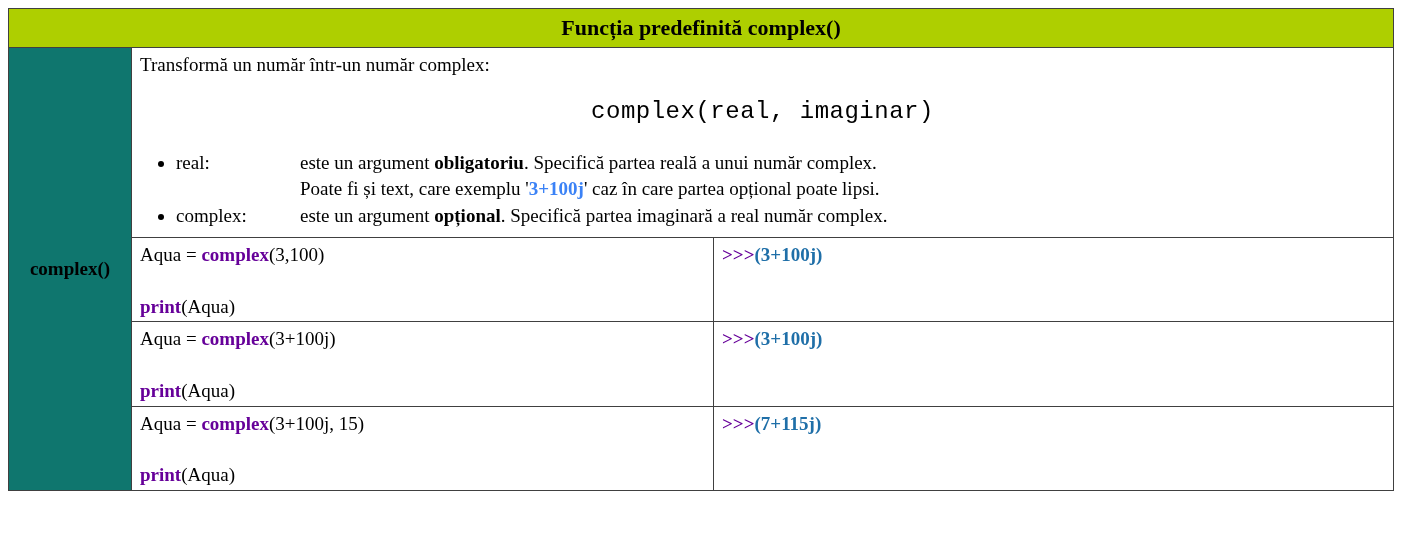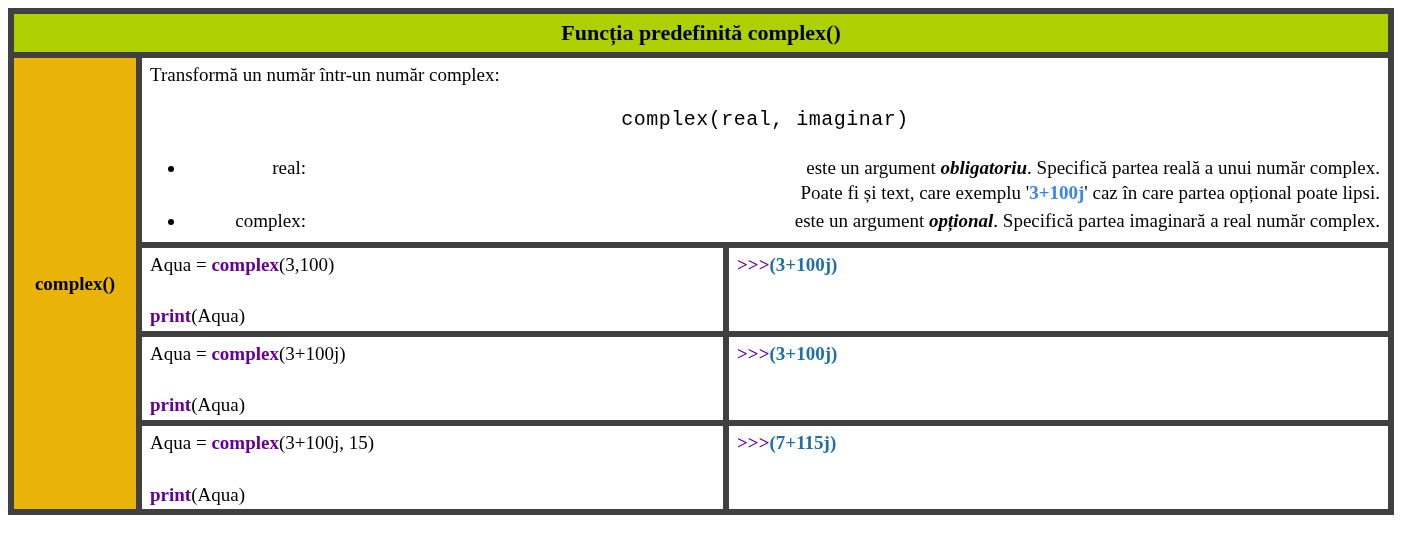--- a/index.html
+++ b/index.html
@@ -8,69 +8,68 @@
       font-family: "Liberation Serif", "Times New Roman", serif;
       font-size: 19px;
       color: #000;
       background: #fff;
     }
     .outer {
       width: 1386px;
       border-collapse: collapse;
     }
     .outer td, .outer th {
-      border: 6px solid #404040;
+      border: 1px solid #404040;
       vertical-align: top;
     }
     .title-row {
       background: #aecf00;
       text-align: center;
       font-weight: bold;
       font-size: 22px;
       padding: 6px 4px;
     }
     .side-label {
-      background: #eab308;
+      background: #0f766e;
       width: 120px;
       text-align: center;
       vertical-align: middle !important;
       font-weight: bold;
       font-size: 19px;
     }
     .desc-cell {
       padding: 4px 8px 6px 8px;
       line-height: 1.35;
       border-radius: 23px;
     }
     .sig {
       font-family: "Courier New", monospace;
-      font-size: 20px;
+      font-size: 24px;
       text-align: center;
       margin: 18px 0 22px 0;
       letter-spacing: 0.5px;
     }
     ul.args {
       margin: 0 0 0 36px;
       padding: 0;
     }
     ul.args li {
       list-style: disc;
       margin: 0 0 2px 0;
       padding: 0;
-      text-align: right;
     }
     .arg-row {
       display: grid;
       grid-template-columns: 124px auto;
       column-gap: 0;
     }
     .arg-name {
       padding-right: 4px;
     }
-    .bold { font-weight: bold; font-style: italic; }
+    .bold { font-weight: bold; }
     .green-bold { color: #3b82f6; font-weight: bold; }
     .code-cell {
       padding: 4px 8px 2px 8px;
       line-height: 1.35;
     }
     .out-cell {
       padding: 4px 8px 2px 8px;
       vertical-align: bottom;
       line-height: 1.35;
     }

